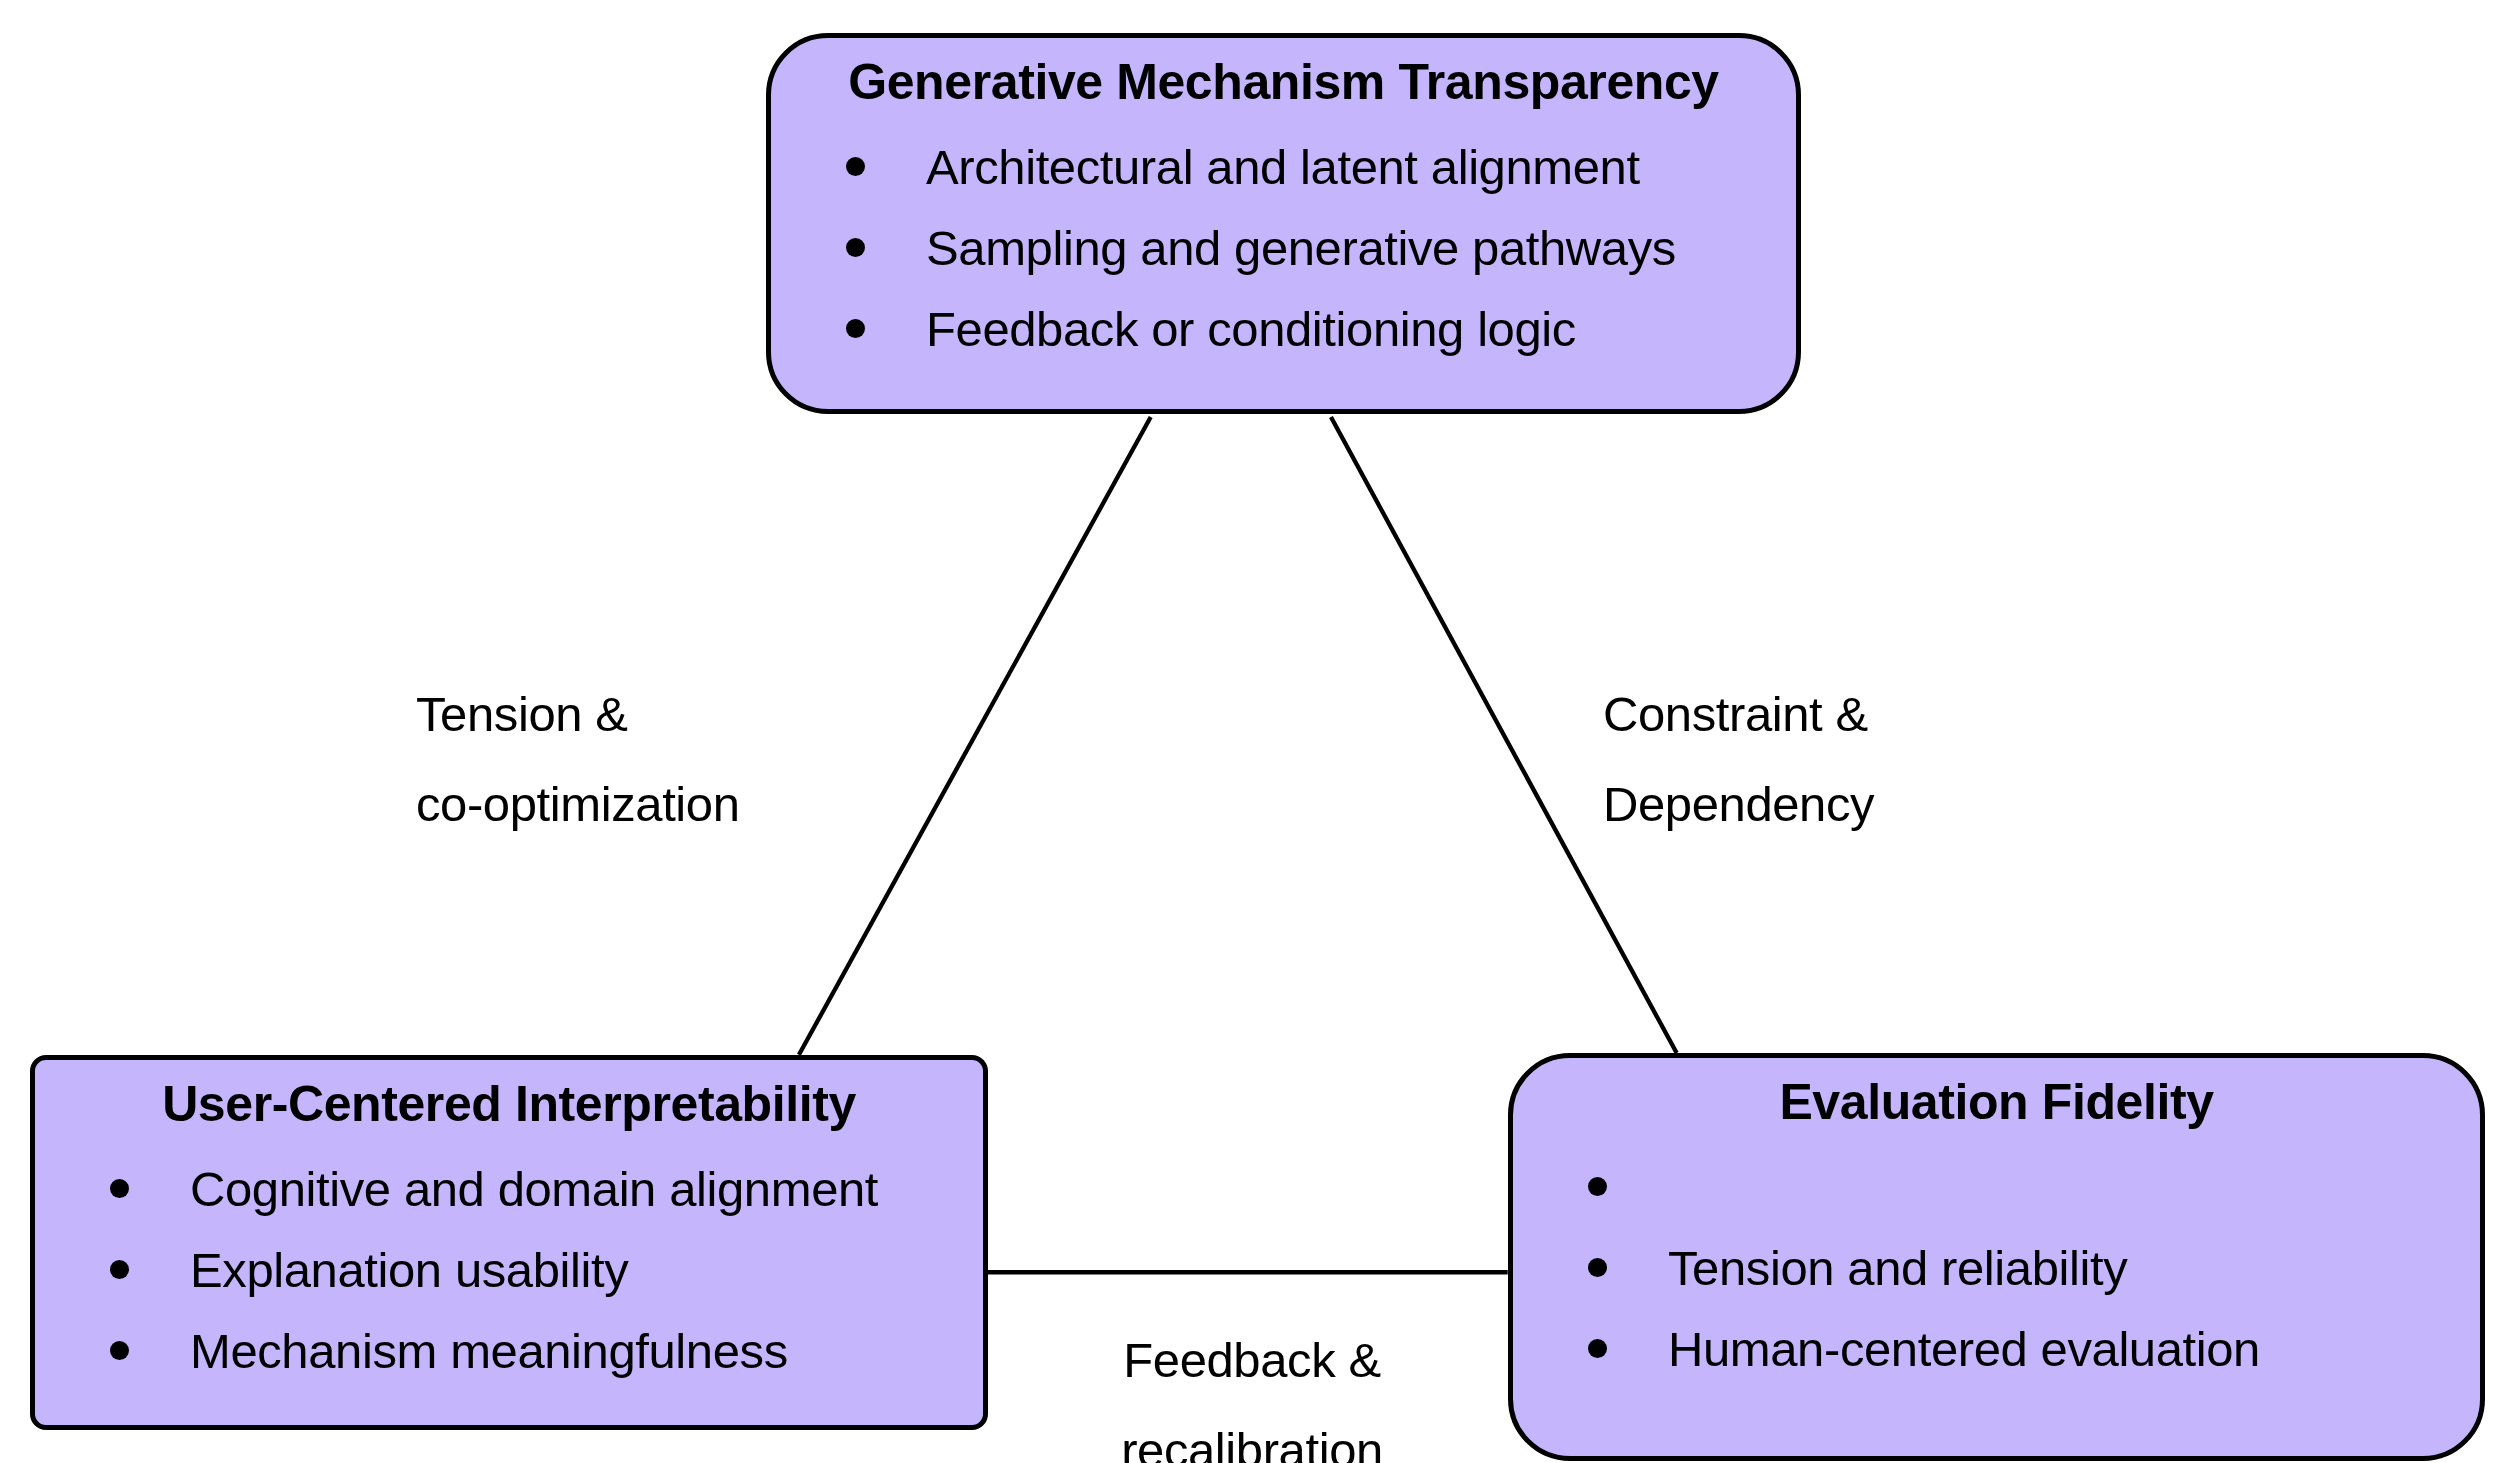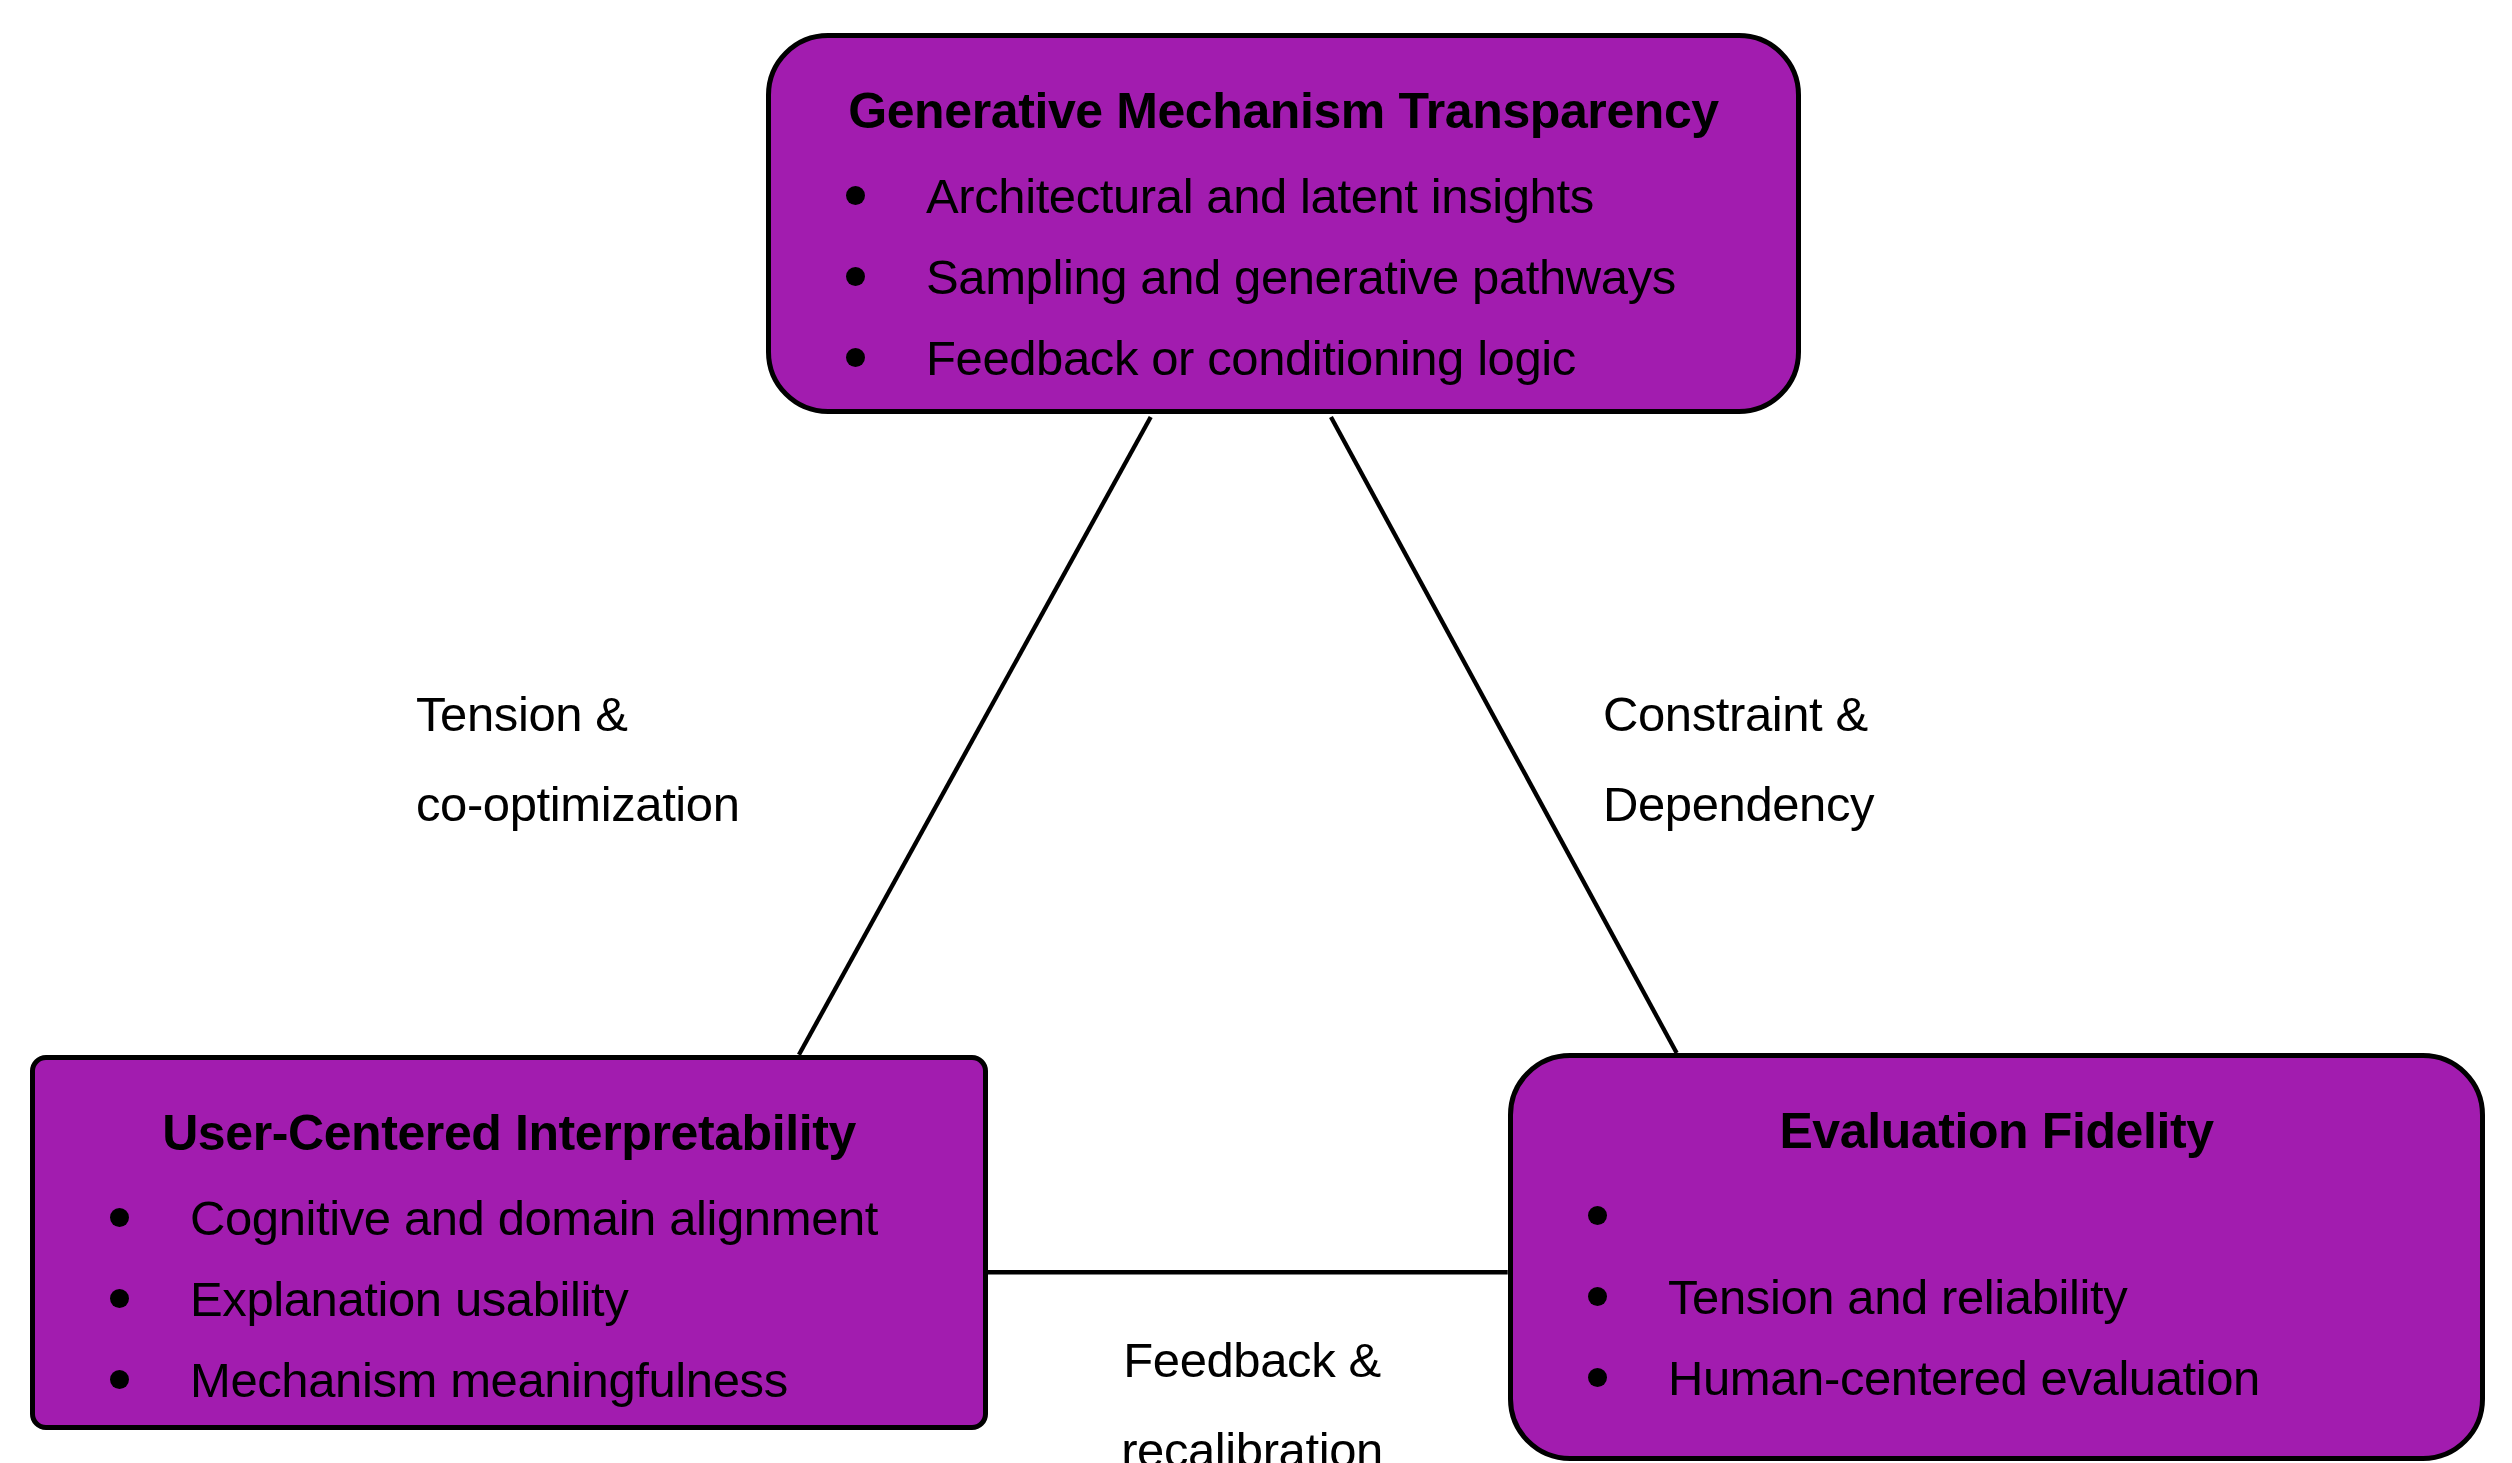--- a/index.html
+++ b/index.html
@@ -23,24 +23,24 @@
     width: 2512px;
     height: 1464px;
   }
   .connectors line {
     stroke: #000000;
     stroke-width: 5;
   }
   .node {
     position: absolute;
     box-sizing: border-box;
-    background: #a21caf;
+    background: #c4b5fd;
     border: 5.2px solid #000000;
     border-radius: 62px;
-    padding: 41px 21px 0 21px;
+    padding: 12px 21px 0 21px;
   }
   .node-top   { left: 766px;  top: 33px;   width: 1035px; height: 381px; }
   .node-left  { left: 30px;   top: 1055px; width: 958px; height: 375px; border-radius: 16px; }
   .node-right { left: 1508px; top: 1053px; width: 977px; height: 408px; }
   .node-title {
     font-size: 50px;
     font-weight: 700;
     line-height: 64px;
     text-align: center;
     letter-spacing: -0.4px;
@@ -87,21 +87,21 @@
     <line x1="1328" y1="481" x2="922" y2="1217"></line>
     <line x1="1536" y1="481" x2="1935" y2="1215"></line>
     <line x1="1140" y1="1468" x2="1740" y2="1468"></line>
   </svg>
 
   <div class="node node-top">
     <div class="node-title">Generative Mechanism Transparency</div>
     <ul class="node-bullets">
       <li>
         <span class="dot"></span>
-        <span>Architectural and latent insights</span>
+        <span>Architectural and latent alignment</span>
       </li>
       <li>
         <span class="dot"></span>
         <span>Sampling and generative pathways</span>
       </li>
       <li>
         <span class="dot"></span>
         <span>Feedback or conditioning logic</span>
       </li>
     </ul>

